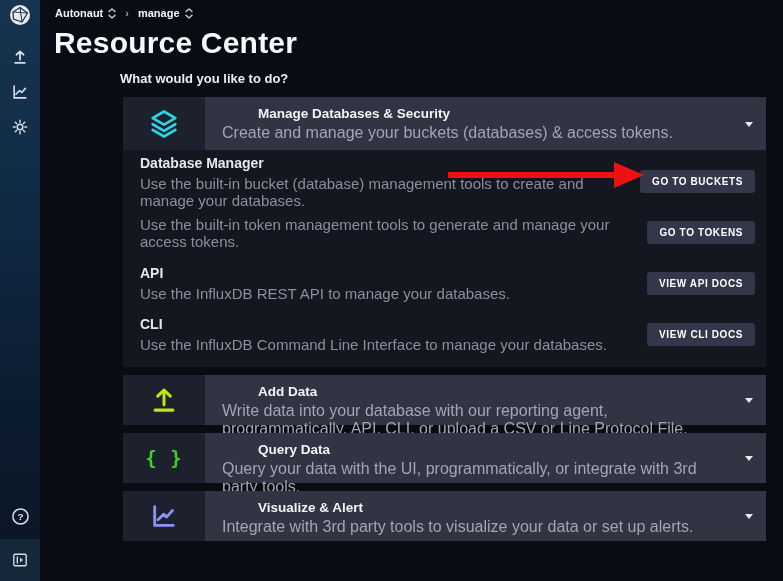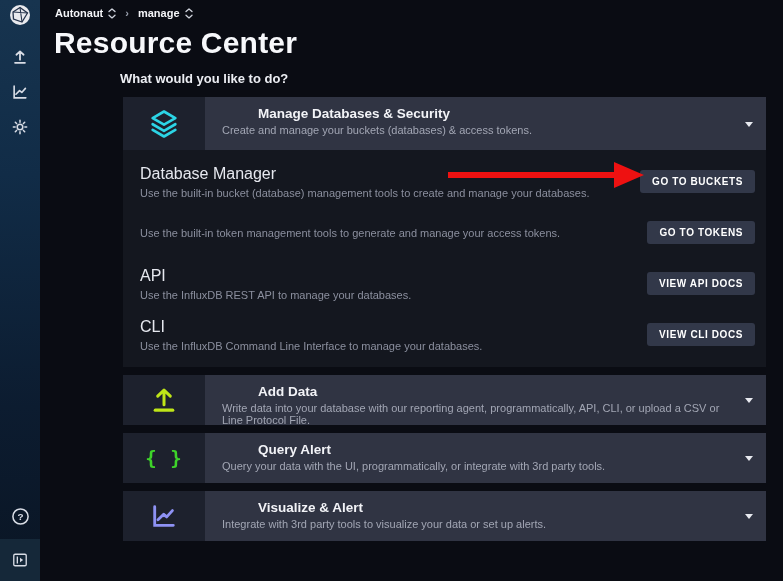--- a/index.html
+++ b/index.html
@@ -50,34 +50,34 @@
   }
   .card.collapsed .card-header { height:50px; }
   .icon-cell {
     width:82px; flex:0 0 82px; background:#1d212d;
     display:flex; align-items:center; justify-content:center;
   }
   .header-band {
     flex:1; background:#303443; padding:9px 30px 0 17px;
   }
   .header-title { font-size:13.5px; font-weight:bold; color:#f2f3f7; margin-bottom:3px;padding-left:36px; }
-  .header-sub { font-size:11px; color:#a2a6b4; }
+  .header-sub { font-size:16px; color:#a2a6b4; }
   .caret {
     position:absolute; right:13px; top:50%; margin-top:-2px;
     width:0; height:0; border-left:4.5px solid transparent; border-right:4.5px solid transparent;
     border-top:5px solid #e8eaf0; cursor:pointer;
   }
   .card-body { background:#14171f; padding:7px 0 6px 0; }
   .body-row {
     display:flex; align-items:center; justify-content:space-between;
     padding:0 11px 0 17px; height:49px; margin-bottom:2px;
   }
   .row-text {}
-  .row-title { font-size:16px; font-weight:normal; color:#e6e8ef; margin-bottom:4px; }
-  .row-desc { font-size:11px; color:#8b8f9e; }
+  .row-title { font-size:14px; font-weight:bold; color:#e6e8ef; margin-bottom:4px; }
+  .row-desc { font-size:15px; color:#8b8f9e; }
   .row-btn {
     background:#323849; color:#fff; border:none; border-radius:3px;
     font-family:"Liberation Sans", sans-serif;
     font-size:10px; font-weight:bold; letter-spacing:0.6px;
     padding:6px 12px; cursor:pointer; white-space:nowrap;
   }
   .braces-glyph {
     font-family:"DejaVu Sans Mono", monospace; font-weight:bold;
     font-size:19px; color:#3ed32a; letter-spacing:1px;
   }
@@ -240,21 +240,21 @@
         <span class="caret"></span>
       </div>
     </section>
 
     <section class="card collapsed">
       <div class="card-header">
         <div class="icon-cell">
           <span class="braces-glyph">{ }</span>
         </div>
         <div class="header-band">
-          <div class="header-title">Query Alert</div>
+          <div class="header-title">Query Data</div>
           <div class="header-sub">Query your data with the UI, programmatically, or integrate with 3rd party tools.</div>
         </div>
         <span class="caret"></span>
       </div>
     </section>
 
     <section class="card collapsed">
       <div class="card-header">
         <div class="icon-cell">
           <svg width="30" height="30" viewBox="0 0 20 20">

